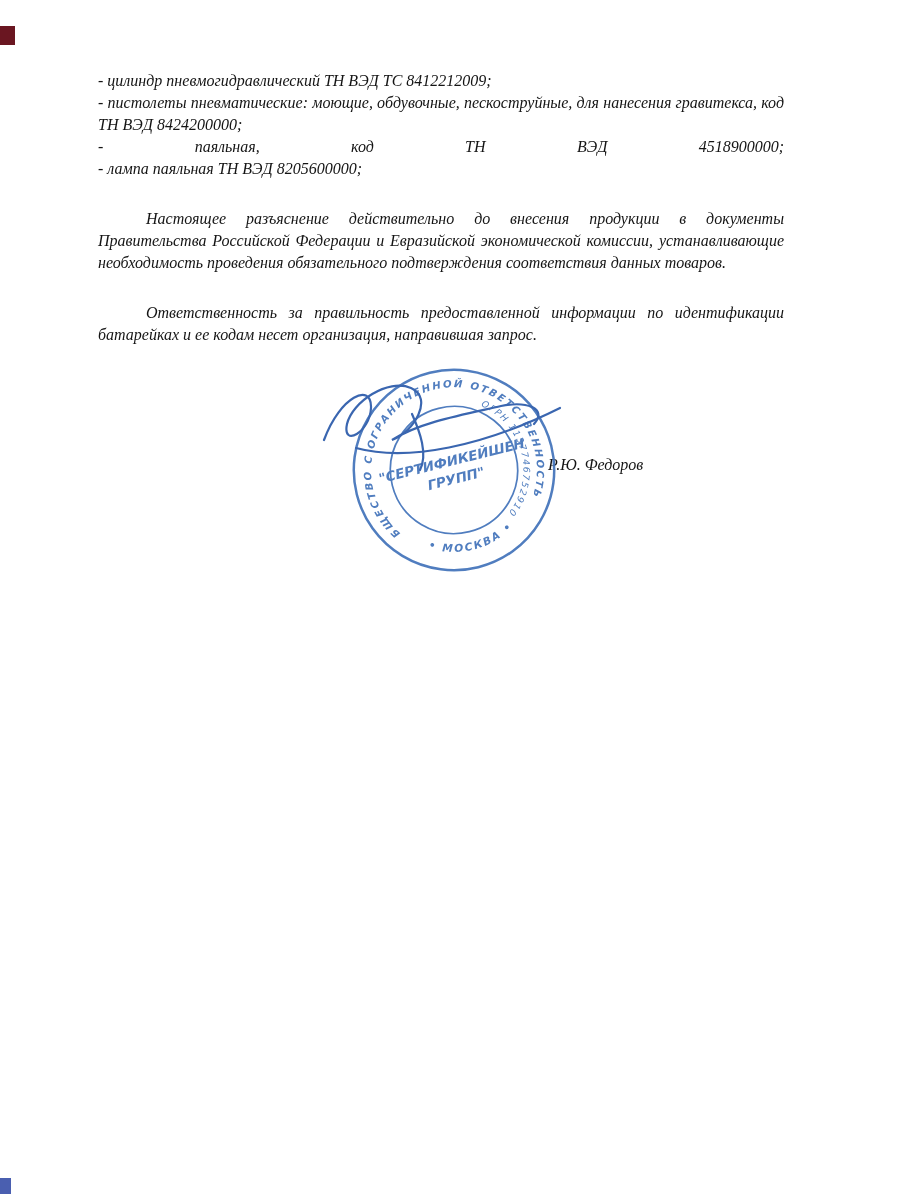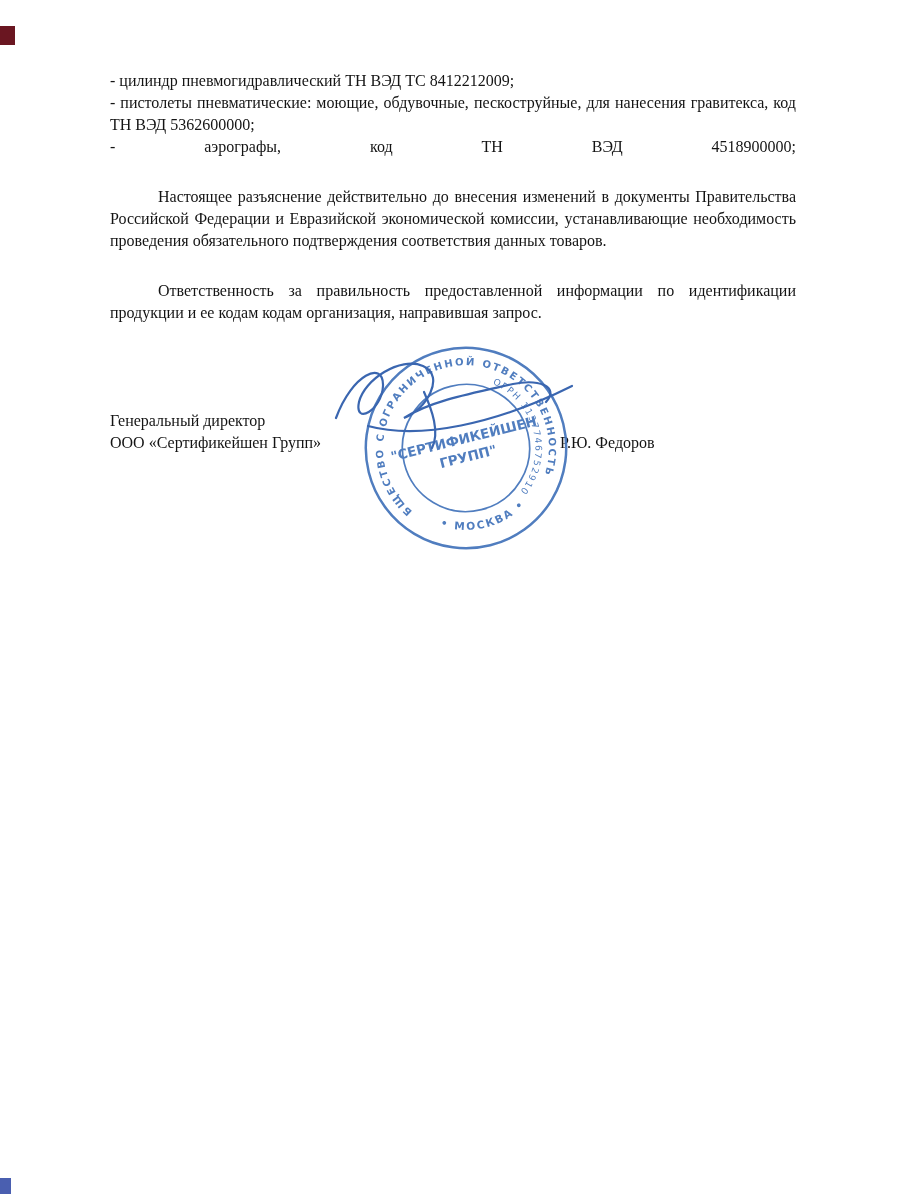--- a/index.html
+++ b/index.html
@@ -3,21 +3,21 @@
 <meta charset="utf-8">
 <style>
   html,body{margin:0;padding:0;}
   body{
     width:900px;height:1200px;position:relative;background:#ffffff;
     font-family:"Liberation Serif","DejaVu Serif",serif;color:#141414;
     overflow:hidden;
   }
   .artifact-tl{position:absolute;left:0;top:26px;width:15px;height:19px;background:#6a1621;}
   .artifact-bl{position:absolute;left:0;top:1178px;width:11px;height:16px;background:#4a5fb0;}
-  .content{position:absolute;left:110px;top:70px;width:686px;font-size:16px;line-height:22px;}
+  .content{position:absolute;left:98px;top:70px;width:686px;font-size:16px;line-height:22px;font-style:italic;}
   .item{text-align:justify;}
   .item.aero{display:flex;justify-content:space-between;text-align:left;}
   .para{margin:28px 0 0 0;text-align:justify;text-indent:48px;}
   .sig-block{position:relative;margin-top:66px;height:280px;}
   .sig-titles{position:absolute;left:0;top:20px;}
   .sig-name{position:absolute;left:450px;top:42px;text-align:center;}
   .signature-svg{position:absolute;left:218px;top:-38px;width:250px;height:100px;z-index:3;}
   .stamp-wrap{position:absolute;left:250px;top:-48px;width:212px;height:212px;transform:rotate(-14deg);z-index:2;opacity:.92;}
   .stamp-wrap svg{width:100%;height:100%;}
   .stamp-ring-text{font-family:"DejaVu Sans","Liberation Sans",sans-serif;font-size:10.5px;letter-spacing:2px;font-weight:bold;}
@@ -28,40 +28,37 @@
 </head>
 <body>
 
 <div class="artifact-tl"></div>
 <div class="artifact-bl"></div>
 
 <div class="content">
 
   <div>
     <div class="item">- цилиндр пневмогидравлический ТН ВЭД ТС 8412212009;</div>
-    <div class="item">- пистолеты пневматические: моющие, обдувочные, пескоструйные, для нанесения гравитекса, код ТН ВЭД 5362600000;</div>
+    <div class="item">- пистолеты пневматические: моющие, обдувочные, пескоструйные, для нанесения гравитекса, код ТН ВЭД 8424200000;</div>
     <div class="item aero">
       <span>-</span>
-      <span>аэрографы,</span>
+      <span>паяльная,</span>
       <span>код</span>
       <span>ТН</span>
       <span>ВЭД</span>
       <span>4518900000;</span>
     </div>
+    <div class="item">- лампа паяльная ТН ВЭД 8205600000;</div>
   </div>
 
-  <p class="para">Настоящее разъяснение действительно до внесения изменений в документы Правительства Российской Федерации и Евразийской экономической комиссии, устанавливающие необходимость проведения обязательного подтверждения соответствия данных товаров.</p>
-  <p class="para">Ответственность за правильность предоставленной информации по идентификации продукции и ее кодам кодам организация, направившая запрос.</p>
+  <p class="para">Настоящее разъяснение действительно до внесения продукции в документы Правительства Российской Федерации и Евразийской экономической комиссии, устанавливающие необходимость проведения обязательного подтверждения соответствия данных товаров.</p>
+  <p class="para">Ответственность за правильность предоставленной информации по идентификации батарейках и ее кодам несет организация, направившая запрос.</p>
 
   <div class="sig-block">
 
-    <div class="sig-titles">
-      <div>Генеральный директор</div>
-      <div>ООО «Сертификейшен Групп»</div>
-    </div>
 
     <div class="sig-name">Р.Ю. Федоров</div>
 
     <svg class="signature-svg" viewBox="0 0 250 100" fill="none">
       <g stroke="#3a66b0" stroke-width="2.2" stroke-linecap="round">
         <path d="M 8,66 C 24,22 56,8 55,34 C 54,58 26,74 31,50 C 36,28 72,4 95,14 C 118,24 98,58 76,66 C 104,48 150,40 185,32 C 210,27 232,34 218,50"></path>
         <path d="M 40,74 C 92,88 168,72 244,34"></path>
         <path d="M 96,40 C 104,58 112,80 104,96"></path>
       </g>
     </svg>

